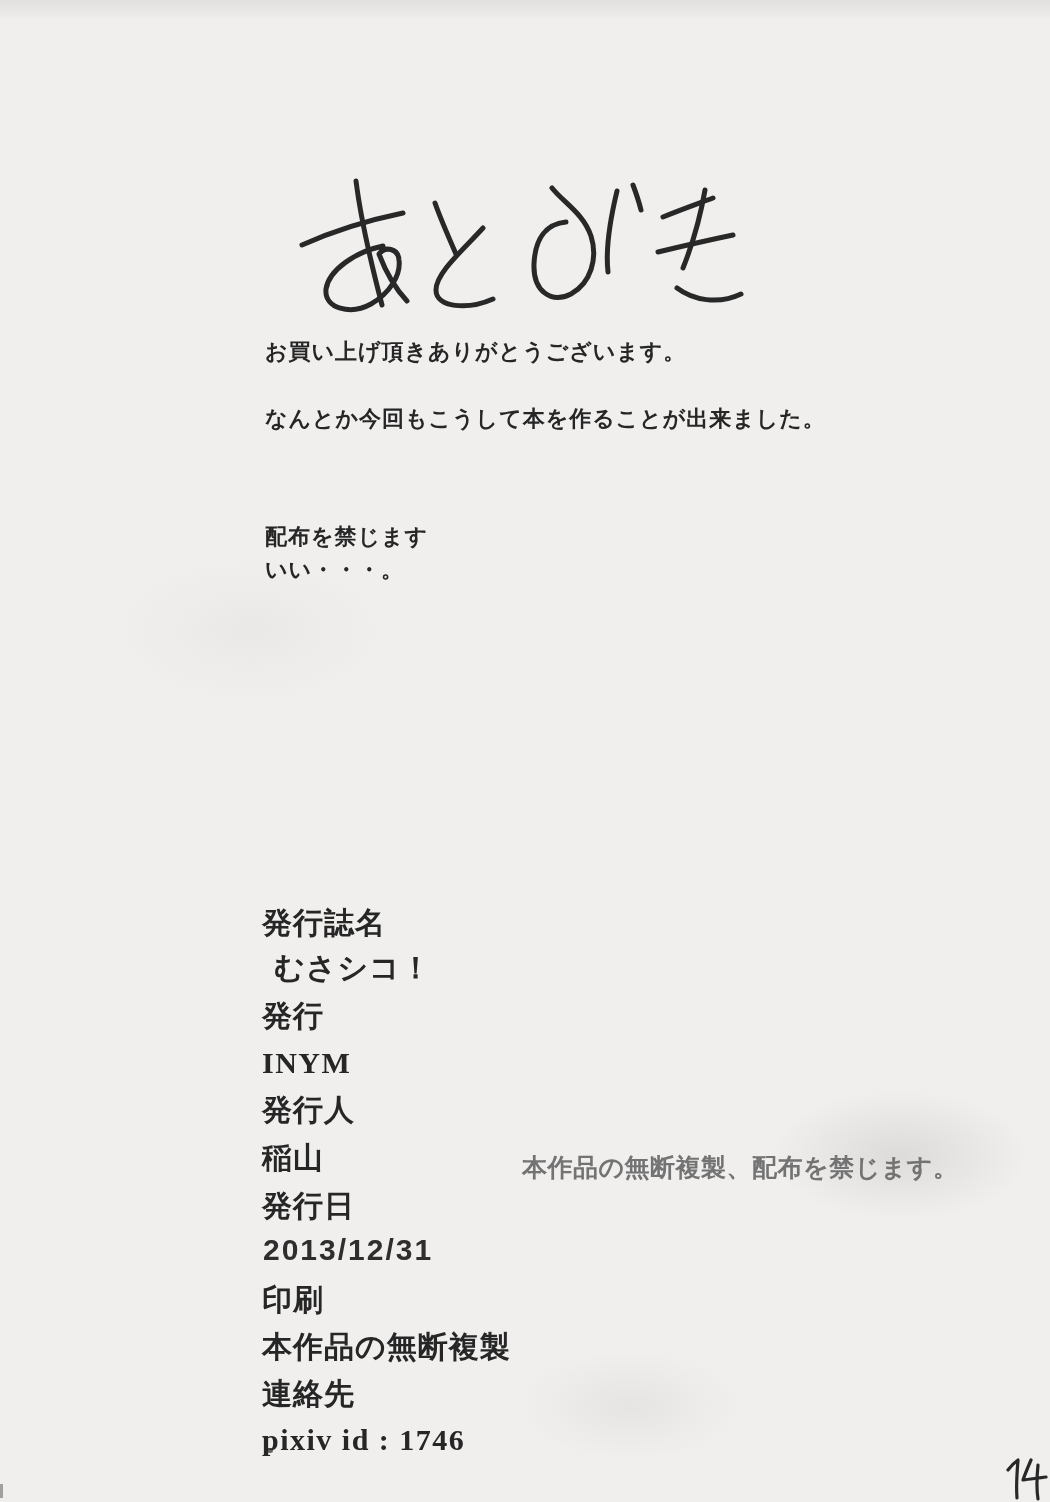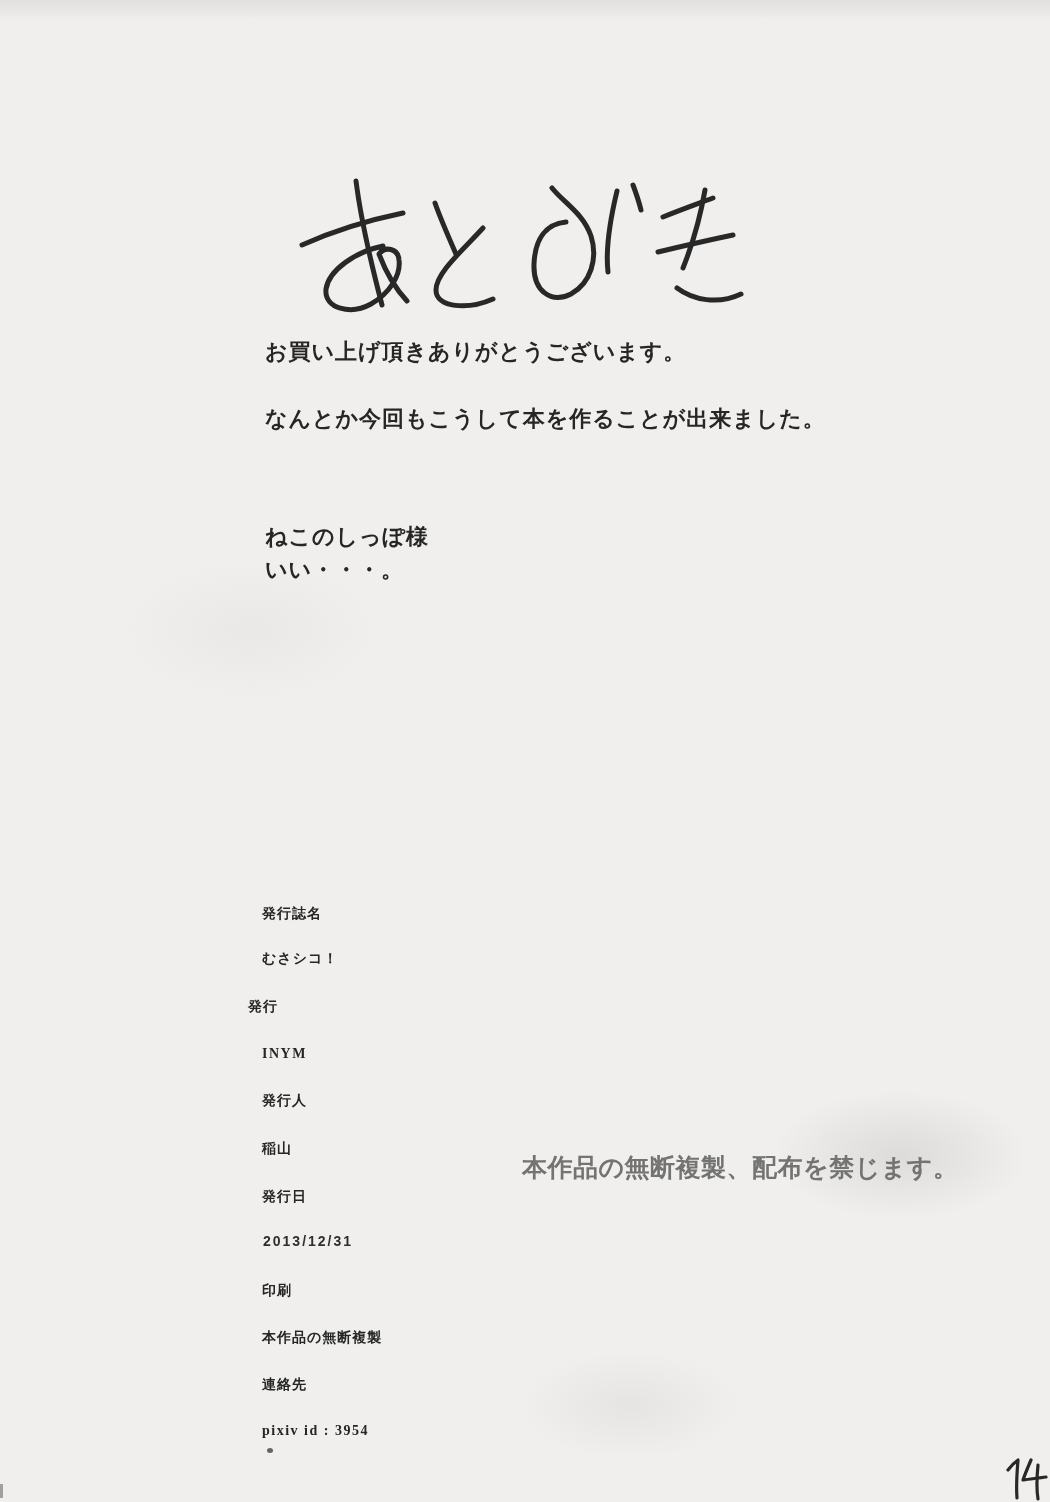--- a/index.html
+++ b/index.html
@@ -25,21 +25,21 @@
     background:radial-gradient(ellipse at center,rgba(186,184,180,0.12) 0%,rgba(186,184,180,0) 70%);}
   .speck{position:absolute;left:267px;top:1448px;width:6px;height:5px;background:#4b4b4b;border-radius:50%;opacity:.85;}
   .edge-sliver{position:absolute;left:0;top:1484px;width:3px;height:14px;background:rgba(95,95,95,0.55);}
 
   
   .line{
     position:absolute;white-space:nowrap;color:#262626;
     font-weight:700;line-height:1.15;
   }
   .body-line{font-size:22px;letter-spacing:1px;}
-  .colophon-line{font-size:14px;letter-spacing:1px;}
+  .colophon-line{font-size:30px;letter-spacing:1px;}
   .latin{letter-spacing:1.5px;text-align:center;}
   .sans{font-family:"Liberation Sans","DejaVu Sans",sans-serif;letter-spacing:2px;font-weight:700;color:#2e2e2e;text-align:center;}
   .notice-line{font-size:25px;letter-spacing:0.5px;color:#737373;}
 
   
   .hand-title{position:absolute;left:283px;top:158px;width:500px;height:185px;}
   .hand-pagenum{position:absolute;left:1002px;top:1458px;width:48px;height:44px;}
   .hand-stroke{fill:none;stroke:#282828;stroke-linecap:round;stroke-linejoin:round;}
 
   .sr{position:absolute;width:1px;height:1px;overflow:hidden;clip:rect(0 0 0 0);white-space:nowrap;}
@@ -73,40 +73,40 @@
 
       <path class="hand-stroke" stroke-width="5" d="M 380 59 C 397 52, 414 46, 430 40"></path>
       <path class="hand-stroke" stroke-width="5" d="M 375 94 C 400 88, 426 82, 450 77"></path>
       <path class="hand-stroke" stroke-width="5" d="M 422 32 C 418 55, 410 85, 400 110"></path>
       <path class="hand-stroke" stroke-width="5" d="M 394 130 C 410 142, 435 147, 458 136"></path>
     </svg>
   </div>
 
   <div class="line body-line" style="left:265px;top:406px">なんとか今回もこうして本を作ることが出来ました。</div>
   <div class="line body-line" style="left:265px;top:339px">お買い上げ頂きありがとうございます。</div>
-  <div class="line body-line" style="left:265px;top:524px">ねこのしっぽ様</div>
+  <div class="line body-line" style="left:265px;top:524px">配布を禁じます</div>
   <div class="line body-line" style="left:265px;top:557px">いい・・・。</div>
 
   <div class="line colophon-line" style="left:262px;top:906px">発行誌名</div>
-  <div class="line colophon-line" style="left:262px;top:951px">むさシコ！</div>
+  <div class="line colophon-line" style="left:274px;top:951px">むさシコ！</div>
 
-  <div class="line colophon-line" style="left:248px;top:999px">発行</div>
+  <div class="line colophon-line" style="left:262px;top:999px">発行</div>
   <div class="line colophon-line latin" style="left:262px;top:1046px">INYM</div>
 
   <div class="line colophon-line" style="left:262px;top:1093px">発行人</div>
   <div class="line colophon-line" style="left:262px;top:1141px">稲山</div>
 
   <div class="line colophon-line" style="left:262px;top:1189px">発行日</div>
   <div class="line colophon-line sans" style="left:263px;top:1233px">2013/12/31</div>
 
   <div class="line colophon-line" style="left:262px;top:1283px">印刷</div>
   <div class="line colophon-line" style="left:262px;top:1330px">本作品の無断複製</div>
 
   <div class="line colophon-line" style="left:262px;top:1377px">連絡先</div>
-  <div class="line colophon-line latin" style="left:262px;top:1423px">pixiv id : 3954</div>
+  <div class="line colophon-line latin" style="left:262px;top:1423px">pixiv id : 1746</div>
 
   <div class="line notice-line" style="left:522px;top:1154px">本作品の無断複製、配布を禁じます。</div>
 
   <div class="hand-pagenum">
     <span class="sr">14</span>
     <svg width="48" height="44" viewBox="0 0 48 44" role="img" aria-label="14">
       <path class="hand-stroke" stroke-width="3.2" d="M 6 12 C 9 8, 13 4, 16 2 C 15 14, 14 28, 15 40"></path>
       <path class="hand-stroke" stroke-width="3.2" d="M 29 2 C 26 9, 23 16, 21 22 C 28 21, 37 20, 44 19"></path>
       <path class="hand-stroke" stroke-width="3.2" d="M 36 7 C 35 17, 34 29, 36 41"></path>
     </svg>

